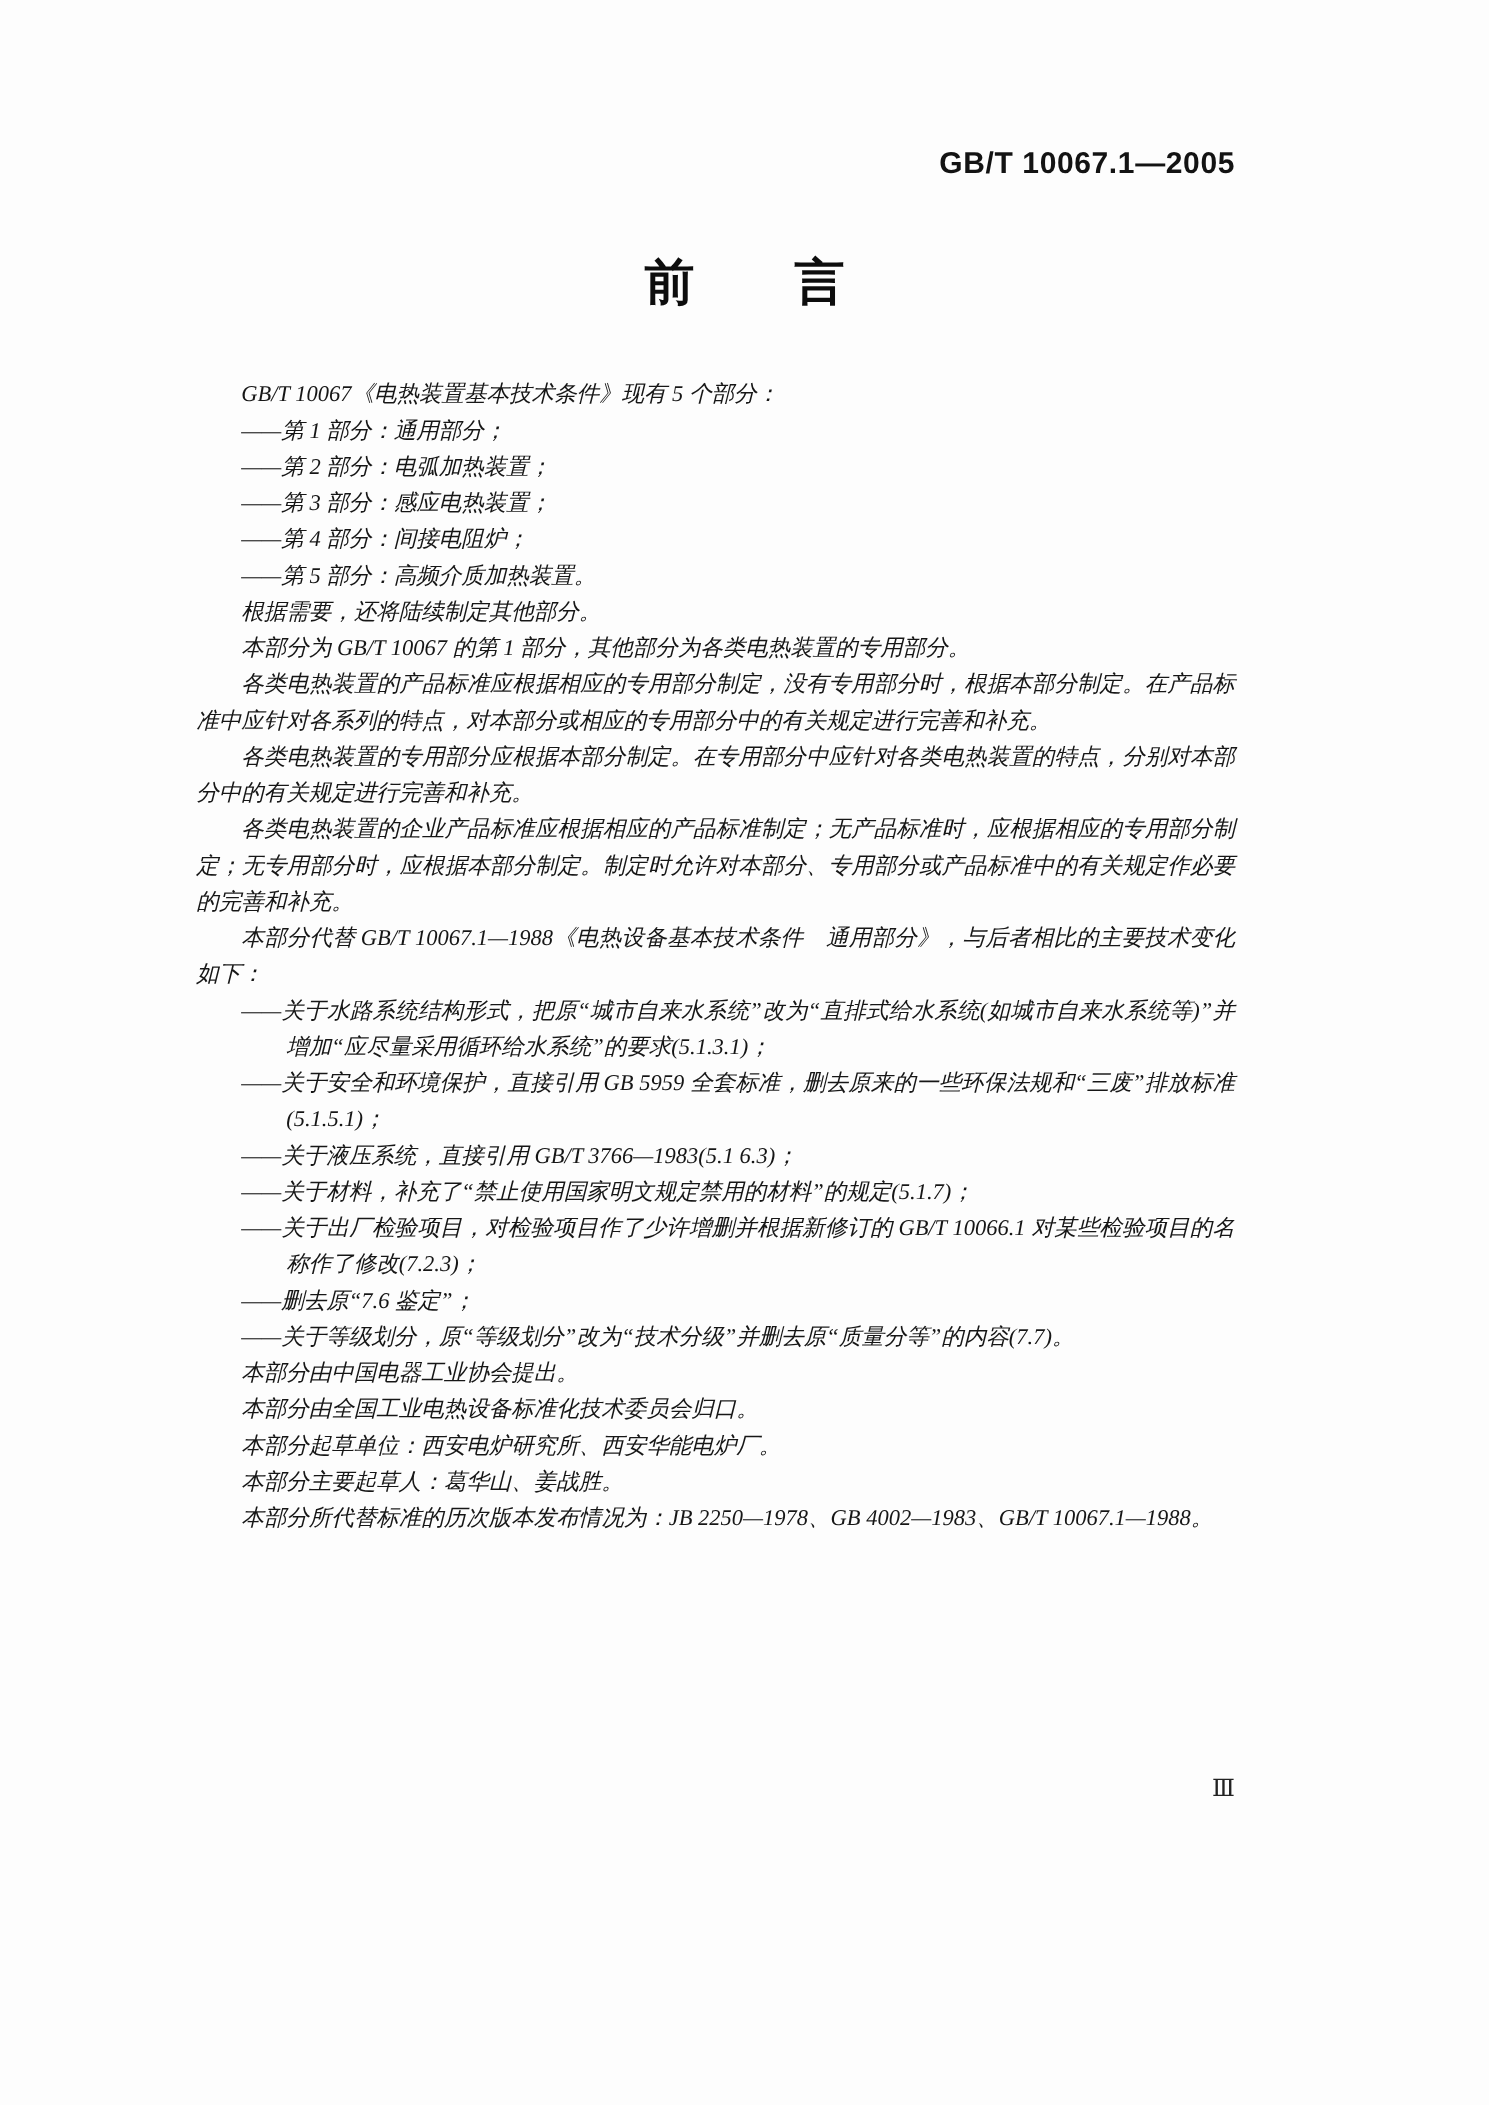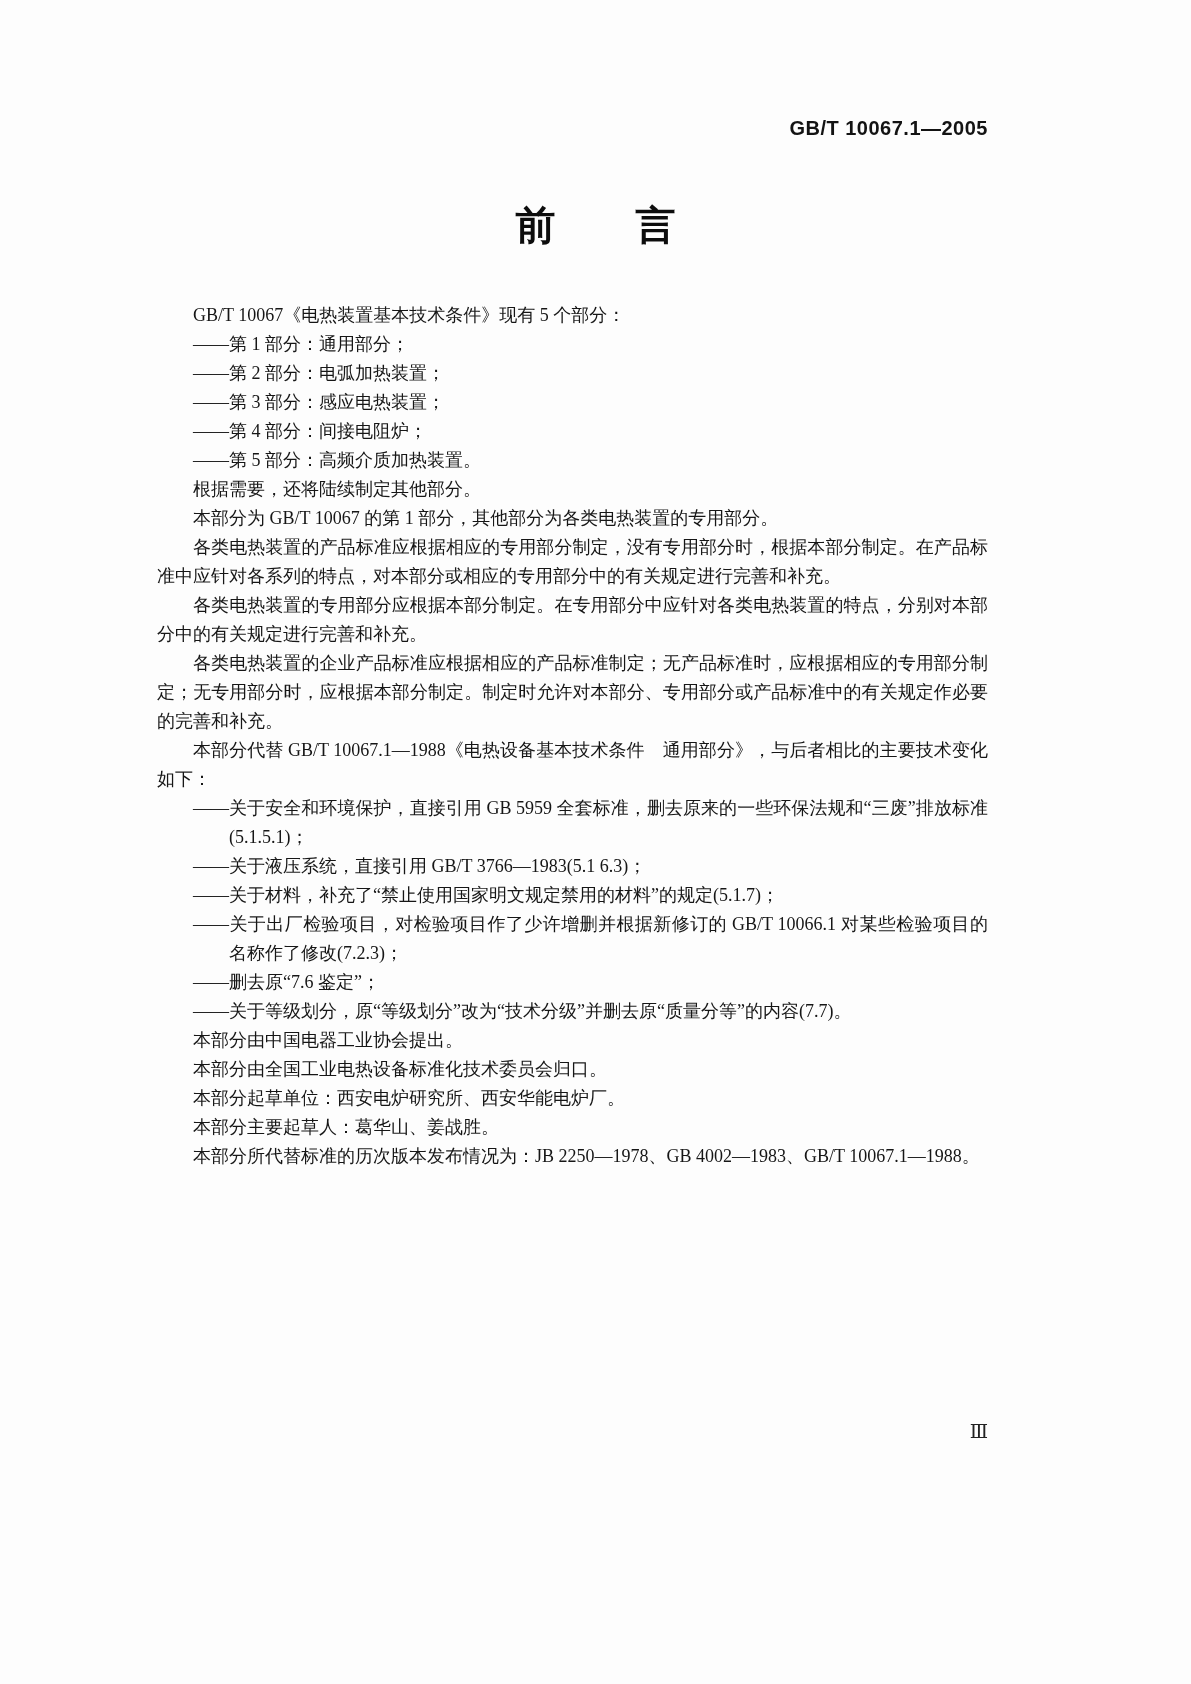--- a/index.html
+++ b/index.html
@@ -19,21 +19,21 @@
   .doc-header {
     position: absolute;
     top: 117px;
     left: 157px;
     width: 831px;
     text-align: right;
   }
   .doc-number {
     font-family: "Liberation Sans", "DejaVu Sans", sans-serif;
     font-weight: 700;
-    font-size: 20px;
+    font-size: 24px;
     letter-spacing: 0.5px;
     margin-left: 38px;
   }
 
   .doc-title {
     position: absolute;
     top: 198px;
     left: 0;
     width: 100%;
     margin: 0;
@@ -46,20 +46,21 @@
 
   .doc-body {
     position: absolute;
     top: 301px;
     left: 157px;
     width: 831px;
     font-size: 18px;
     line-height: 29px;
     text-align: justify;
     color: #161616;
+    font-style: italic;
   }
   .para { margin: 0; padding: 0; }
   .para.indent { text-indent: 2em; }
   .para.dash   { margin-left: 4em; text-indent: -2em; }
 
   .doc-footer {
     position: absolute;
     top: 1420px;
     left: 157px;
     width: 831px;
@@ -88,20 +89,21 @@
       <div class="para dash">——第 2 部分：电弧加热装置；</div>
       <div class="para dash">——第 3 部分：感应电热装置；</div>
       <div class="para dash">——第 4 部分：间接电阻炉；</div>
       <div class="para dash">——第 5 部分：高频介质加热装置。</div>
       <div class="para indent">根据需要，还将陆续制定其他部分。</div>
       <div class="para indent">本部分为 GB/T 10067 的第 1 部分，其他部分为各类电热装置的专用部分。</div>
       <div class="para indent">各类电热装置的产品标准应根据相应的专用部分制定，没有专用部分时，根据本部分制定。在产品标准中应针对各系列的特点，对本部分或相应的专用部分中的有关规定进行完善和补充。</div>
       <div class="para indent">各类电热装置的专用部分应根据本部分制定。在专用部分中应针对各类电热装置的特点，分别对本部分中的有关规定进行完善和补充。</div>
       <div class="para indent">各类电热装置的企业产品标准应根据相应的产品标准制定；无产品标准时，应根据相应的专用部分制定；无专用部分时，应根据本部分制定。制定时允许对本部分、专用部分或产品标准中的有关规定作必要的完善和补充。</div>
       <div class="para indent">本部分代替 GB/T 10067.1—1988《电热设备基本技术条件　通用部分》，与后者相比的主要技术变化如下：</div>
+      <div class="para dash">——关于水路系统结构形式，把原“城市自来水系统”改为“直排式给水系统(如城市自来水系统等)”并增加“应尽量采用循环给水系统”的要求(5.1.3.1)；</div>
       <div class="para dash">——关于安全和环境保护，直接引用 GB 5959 全套标准，删去原来的一些环保法规和“三废”排放标准(5.1.5.1)；</div>
       <div class="para dash">——关于液压系统，直接引用 GB/T 3766—1983(5.1 6.3)；</div>
       <div class="para dash">——关于材料，补充了“禁止使用国家明文规定禁用的材料”的规定(5.1.7)；</div>
       <div class="para dash">——关于出厂检验项目，对检验项目作了少许增删并根据新修订的 GB/T 10066.1 对某些检验项目的名称作了修改(7.2.3)；</div>
       <div class="para dash">——删去原“7.6 鉴定”；</div>
       <div class="para dash">——关于等级划分，原“等级划分”改为“技术分级”并删去原“质量分等”的内容(7.7)。</div>
       <div class="para indent">本部分由中国电器工业协会提出。</div>
       <div class="para indent">本部分由全国工业电热设备标准化技术委员会归口。</div>
       <div class="para indent">本部分起草单位：西安电炉研究所、西安华能电炉厂。</div>
       <div class="para indent">本部分主要起草人：葛华山、姜战胜。</div>

